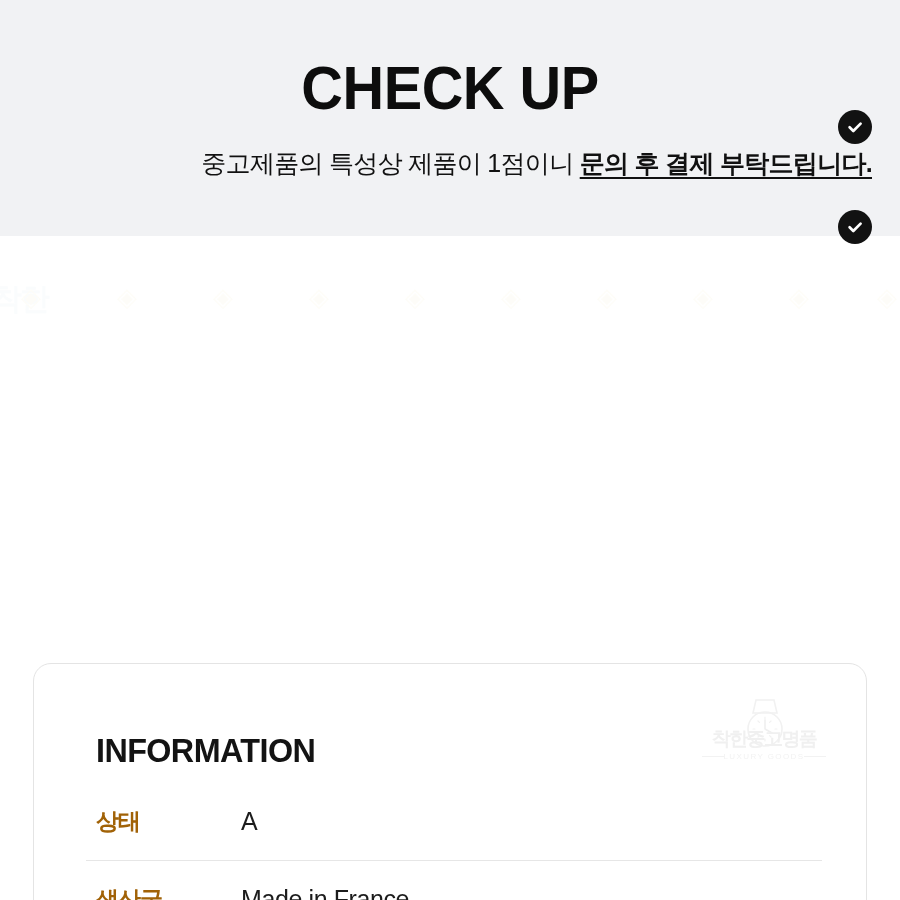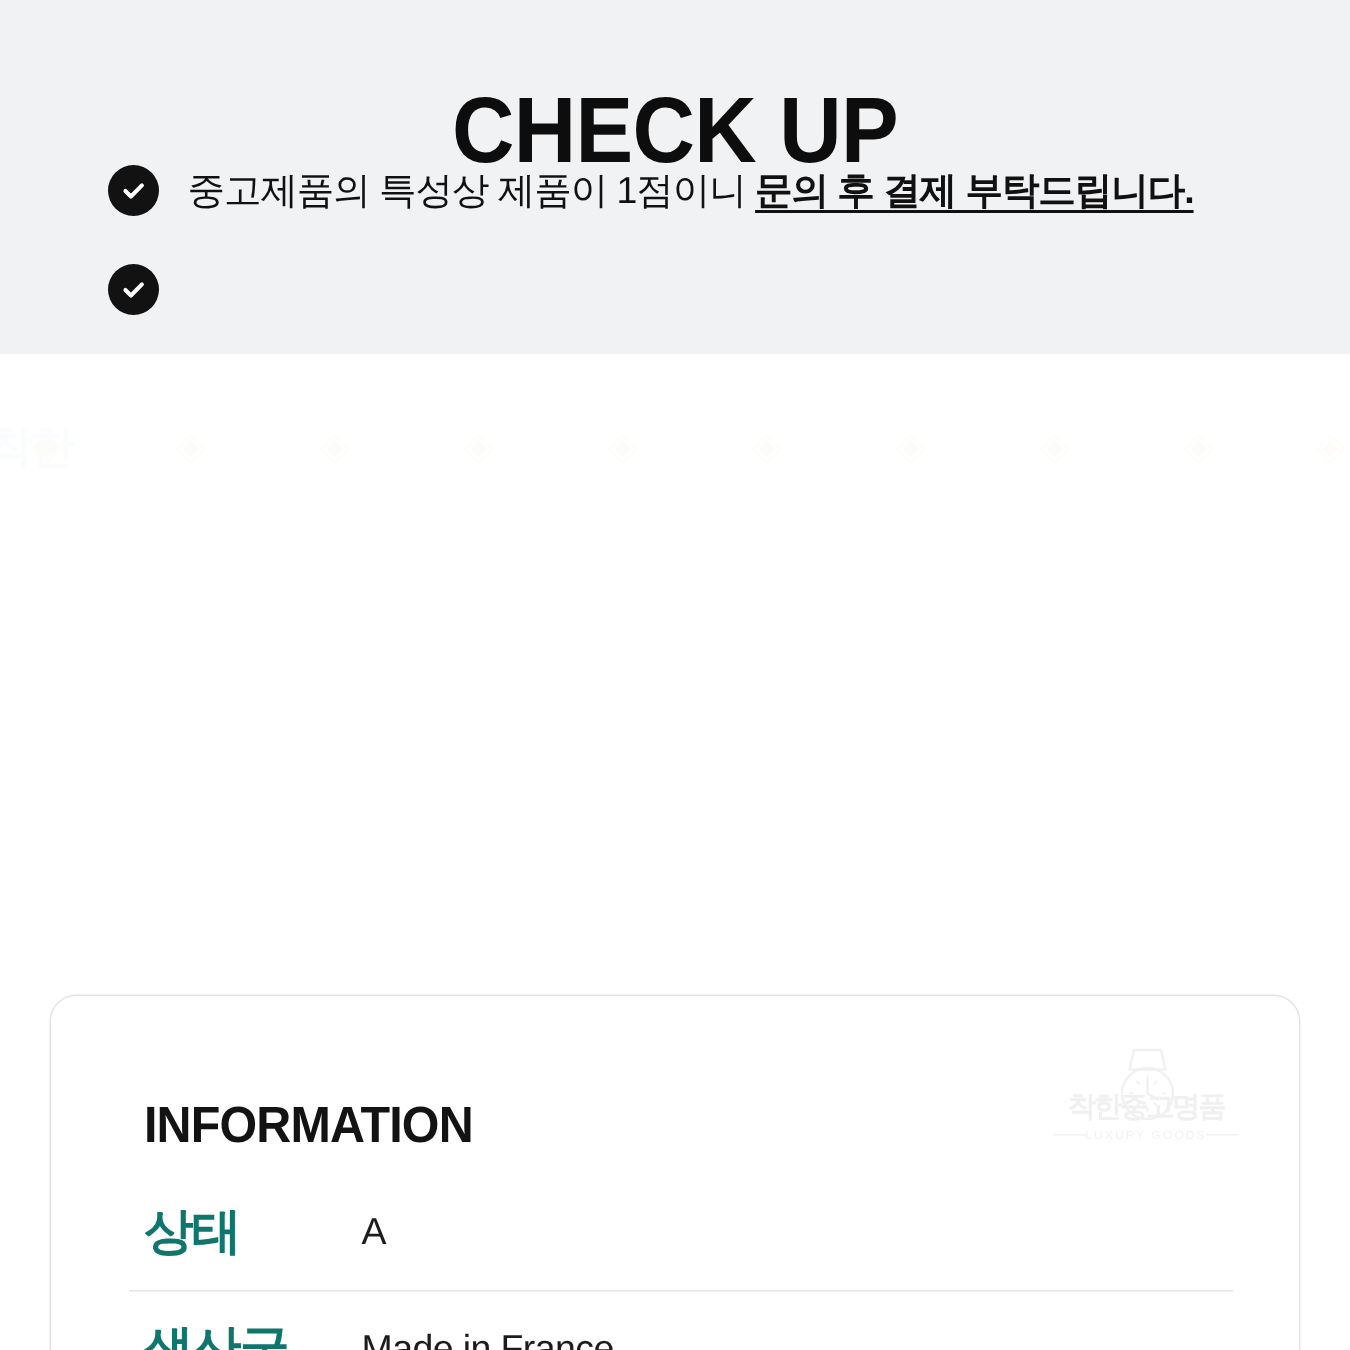--- a/index.html
+++ b/index.html
@@ -49,23 +49,24 @@
 
   .checkup-list {
     position: absolute;
     left: 72px;
     top: 108px;
     width: 800px;
   }
 
   .checkup-item {
     display: flex;
-    align-items: flex-start;
+    align-items: flex-end;
     margin-bottom: 26px;
     min-height: 40px;
+    flex-direction: column;
   }
 
   .check-icon {
     flex: 0 0 auto;
     width: 34px;
     height: 34px;
     border-radius: 50%;
     background: #121212;
     display: flex;
     align-items: center;
@@ -229,24 +230,24 @@
     position: absolute;
     left: 52px;
     right: 46px;
     top: 0;
     height: 1px;
     background: #e6e6e6;
   }
   .spec-label {
     flex: 0 0 auto;
     width: 145px;
-    font-size: 33px;
+    font-size: 23px;
     line-height: 34px;
     font-weight: 700;
-    color: #0f766e;
+    color: #a16207;
     letter-spacing: -1px;
   }
   .spec-value {
     flex: 1 1 auto;
     font-size: 25px;
     line-height: 34px;
     font-weight: 400;
     color: #1c1c1c;
     letter-spacing: -0.4px;
   }

